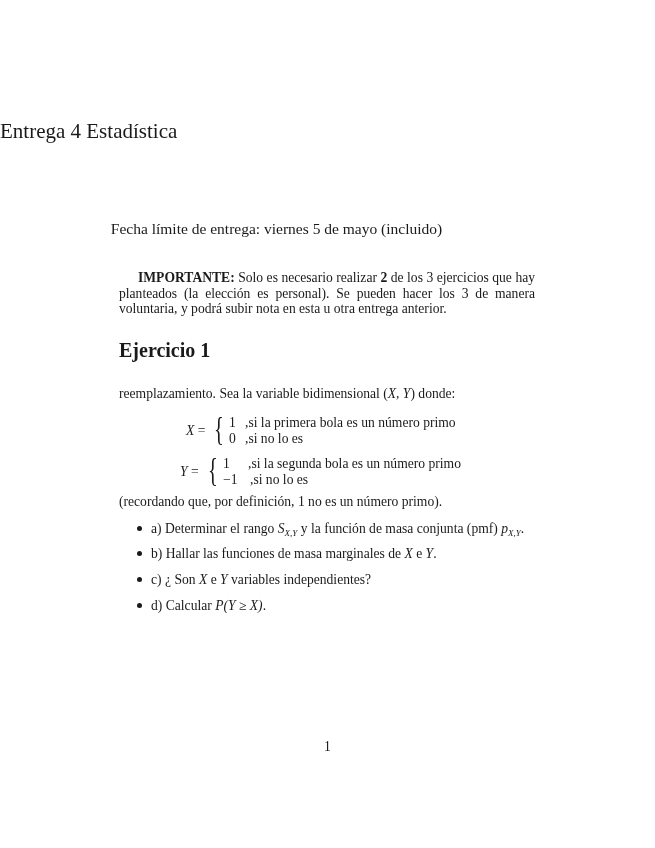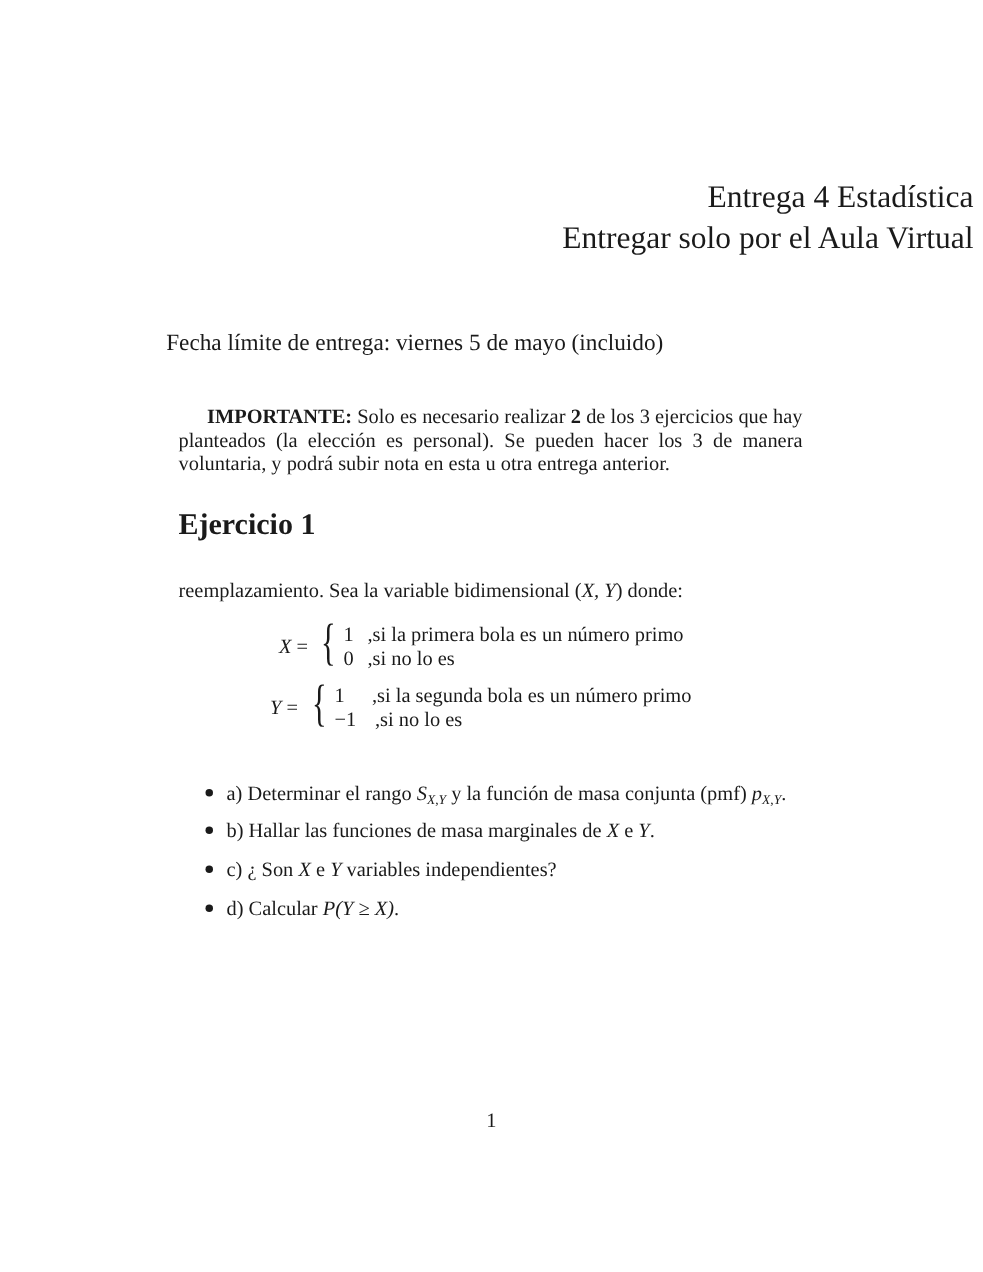--- a/index.html
+++ b/index.html
@@ -1,41 +1,40 @@
 <!DOCTYPE html>
 <html><head>
   <meta charset="utf-8">
   <style>
     html, body { margin: 0; padding: 0; background: #ffffff; }
     body { width: 655px; height: 848px; position: relative; overflow: hidden;
            font-family: "DejaVu Serif", "Liberation Serif", serif; color: #1a1a1a; }
     .page { position: absolute; left: 0; top: 0; width: 655px; height: 848px; }
     .abs { position: absolute; white-space: nowrap; }
-    .title { font-family: "Liberation Serif", serif; font-size: 21px; left: 0; width: 649px; text-align: right; }
+    .title { font-family: "Liberation Serif", serif; font-size: 21px; left: 0; width: 649px; text-align: left; }
     .deadline { font-family: "Liberation Serif", serif; font-size: 15.5px; left: 0; width: 553px; text-align: center; }
     .para { font-family: "Liberation Serif", serif; font-size: 13.6px; left: 119px; width: 416px; white-space: normal; line-height: 15.5px; text-align: justify; }
     .para .indent { display: inline-block; width: 19px; }
     .line { font-family: "Liberation Serif", serif; font-size: 13.6px; left: 119px; }
     .h2 { font-family: "Liberation Serif", serif; font-weight: bold; font-size: 20px; left: 119px; }
     b { font-weight: bold; }
     i.m { font-style: italic; }
     sub { font-size: 9px; font-style: italic; vertical-align: -3px; }
     .case { font-family: "Liberation Serif", serif; font-size: 13.6px; }
     .brace { font-family: "Liberation Serif", serif; font-size: 34px; line-height: 30px; transform: scaleX(0.6); transform-origin: left center; }
     .bullet-dot { display: inline-block; width: 5px; height: 5px; background: #1a1a1a; border-radius: 50%; vertical-align: middle; margin-right: 9px; position: relative; top: -1px; }
     .item { font-family: "Liberation Serif", serif; font-size: 13.6px; left: 137px; }
     .pagenum { font-family: "Liberation Serif", serif; font-size: 13.6px; left: 0; width: 655px; text-align: center; }
   </style>
 </head>
 <body>
 
 <div class="page">
 
   <div class="abs title" style="top:119px;">Entrega 4 Estadística</div>
-  <div class="abs title" style="top:146px;">Entregar solo por el Aula Virtual</div>
 
   <div class="abs deadline" style="top:220px;">Fecha límite de entrega: viernes 5 de mayo (incluido)</div>
 
   <div class="abs para" style="top:270px;">
     <span class="indent"></span><b>IMPORTANTE:</b><span> Solo es necesario realizar </span><b>2</b><span> de los 3 ejercicios que hay planteados (la elección es personal). Se pueden hacer los 3 de manera voluntaria, y podrá subir nota en esta u otra entrega anterior.</span>
   </div>
 
   <div class="abs h2" style="top:339px;">Ejercicio 1</div>
 
   <div class="abs line" style="top:386px;">
@@ -53,20 +52,21 @@
 
   <div>
     <div class="abs case" style="left:180px; top:464px;"><i class="m">Y</i> =</div>
     <div class="abs brace" style="left:208px; top:455px;">{</div>
     <div class="abs case" style="left:223px; top:456px;">1</div>
     <div class="abs case" style="left:248px; top:456px;">,si la segunda bola es un número primo</div>
     <div class="abs case" style="left:223px; top:472px;">−1</div>
     <div class="abs case" style="left:250px; top:472px;">,si no lo es</div>
   </div>
 
+  <div class="abs line" style="top:494px;">(recordando que, por definición, 1 no es un número primo).</div>
 
   <div class="abs item" style="top:521px;">
     <span class="bullet-dot"></span><span>a) Determinar el rango </span><i class="m">S</i><sub>X,Y</sub><span> y la función de masa conjunta (pmf) </span><i class="m">p</i><sub>X,Y</sub><span>.</span>
   </div>
   <div class="abs item" style="top:546px;">
     <span class="bullet-dot"></span><span>b) Hallar las funciones de masa marginales de </span><i class="m">X</i><span> e </span><i class="m">Y</i><span>.</span>
   </div>
   <div class="abs item" style="top:572px;">
     <span class="bullet-dot"></span><span>c) ¿ Son </span><i class="m">X</i><span> e </span><i class="m">Y</i><span> variables independientes?</span>
   </div>

